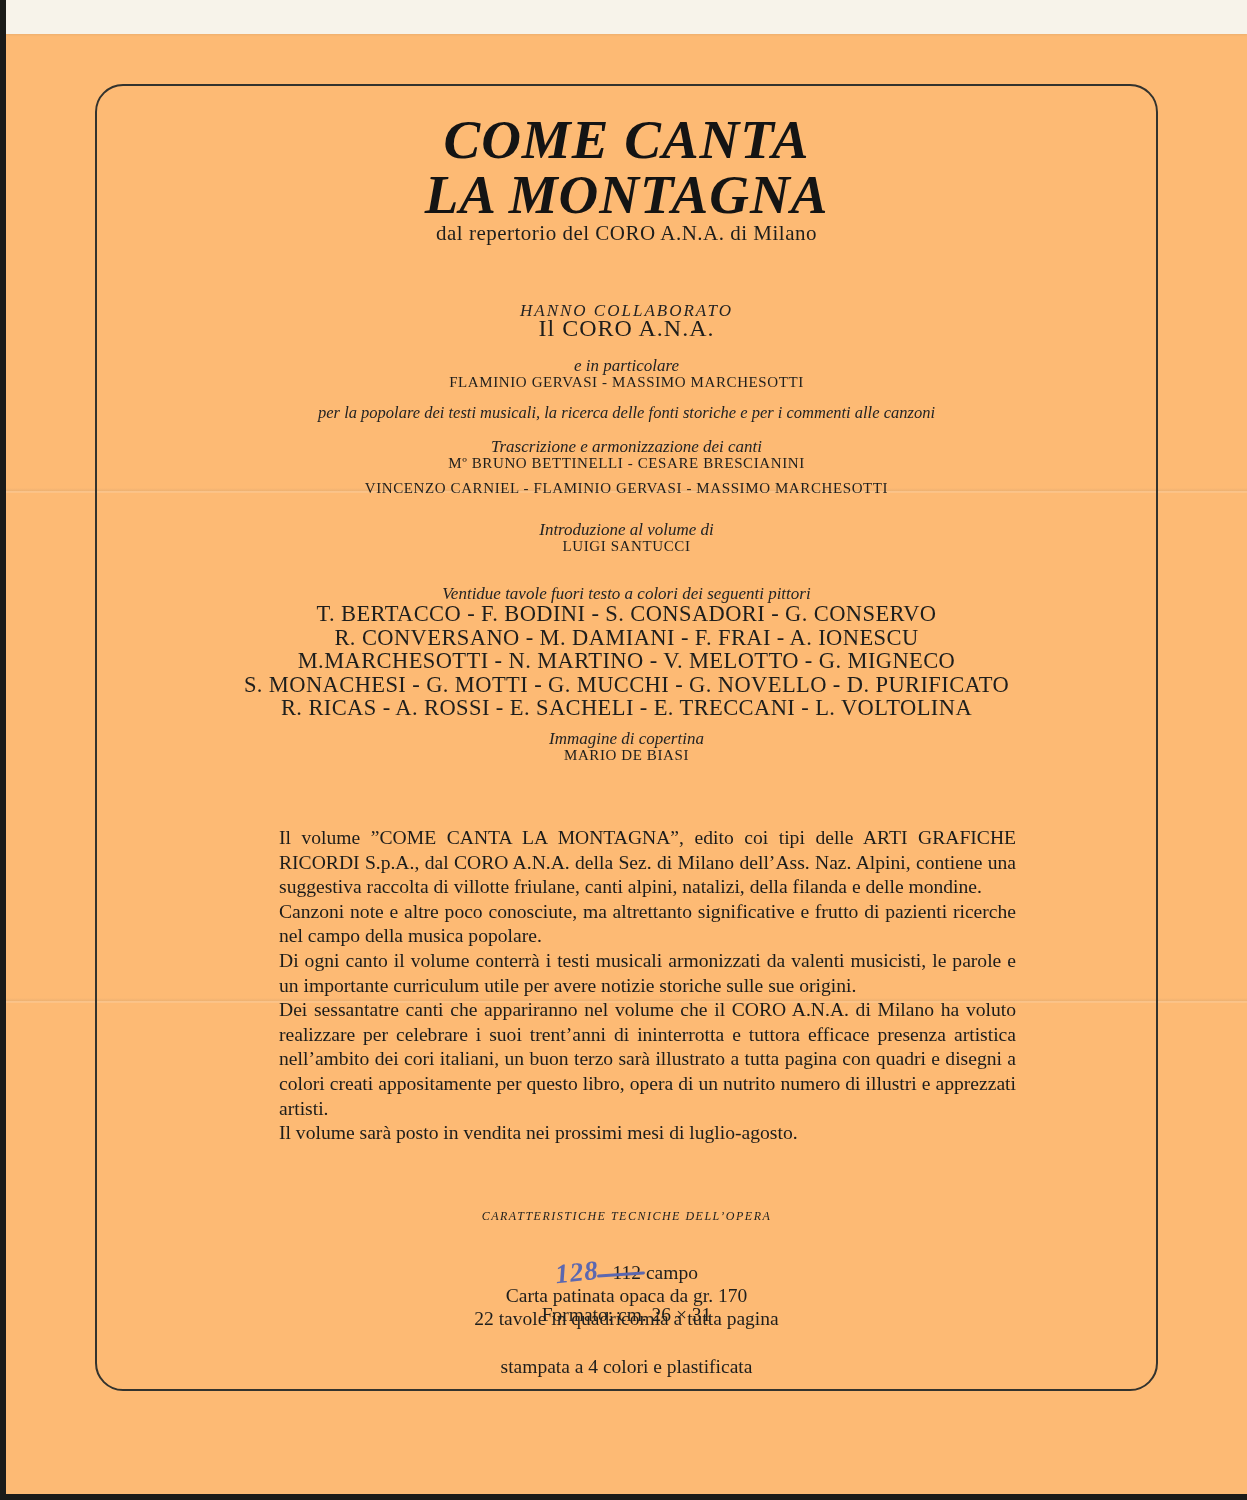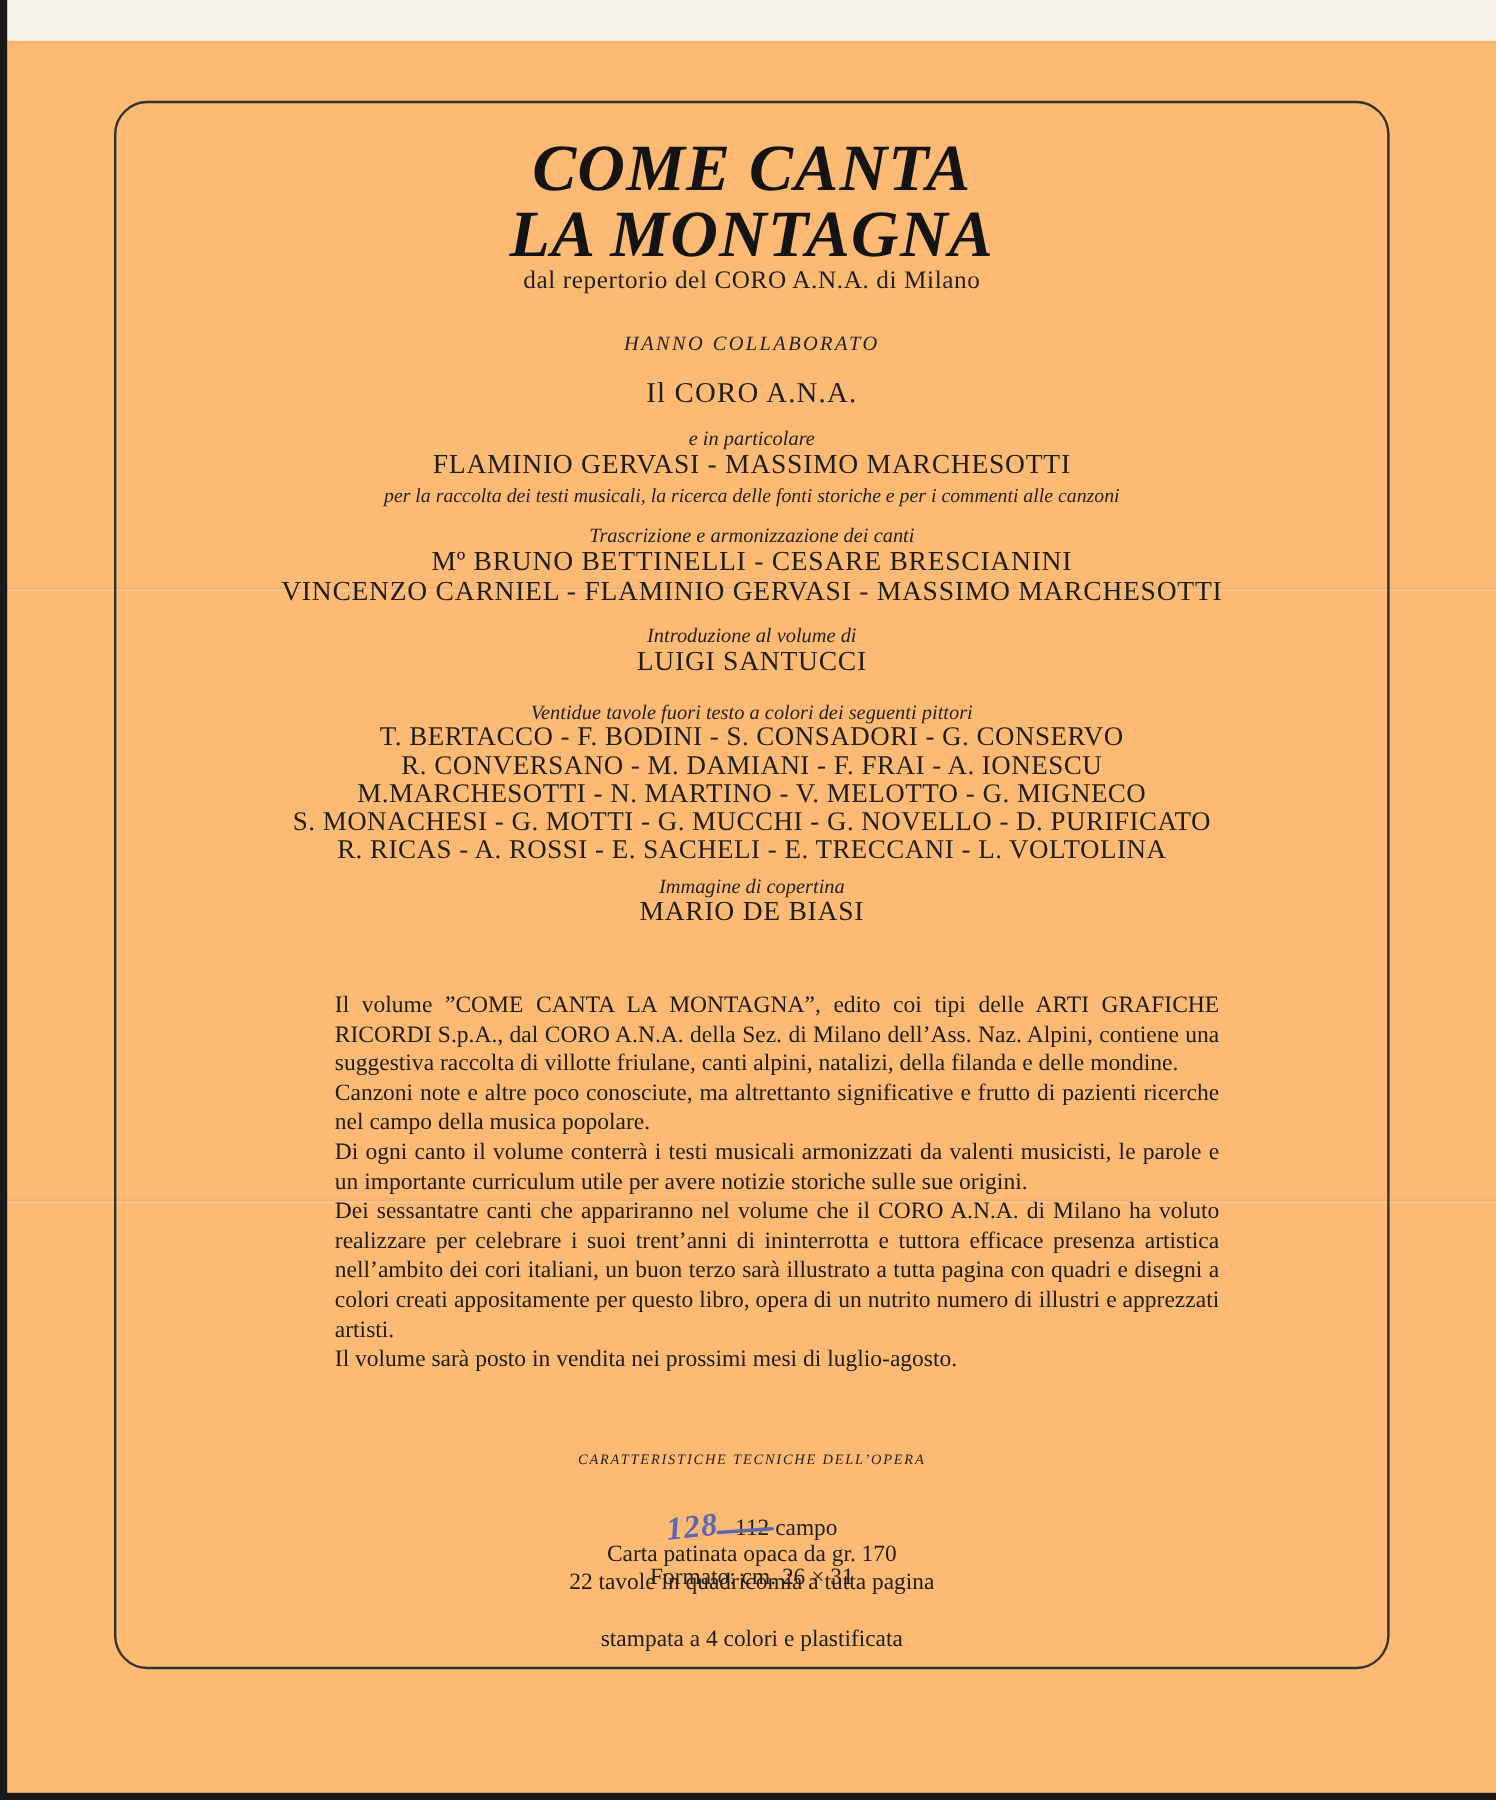--- a/index.html
+++ b/index.html
@@ -49,27 +49,27 @@
 
   .abs { position: absolute; left: 95px; width: 1063px; text-align: center; }
 
   .title-line {
     font-size: 55px; font-weight: bold; font-style: italic;
     letter-spacing: 1px; line-height: 1; color: #141414;
   }
   .subtitle { font-size: 21px; letter-spacing: 0.5px; }
 
   .label-italic-caps {
-    font-size: 17px; font-style: italic; letter-spacing: 2px; color: #232323;
+    font-size: 17px; font-style: italic; letter-spacing: 2px; color: #232323; margin-top: 24px;
   }
   .label-italic { font-size: 17px; font-style: italic; color: #232323; }
   .note-italic { font-size: 16.5px; font-style: italic; color: #232323; }
 
   .name-medium { font-size: 24px; letter-spacing: 1px; }
-  .name-line { font-size: 23px; letter-spacing: 0.6px; text-align: center; }
+  .name-line { font-size: 15px; letter-spacing: 0.6px; text-align: center; }
 
   .painters { line-height: 23.5px; }
   .painters div { font-size: 22.5px; letter-spacing: 0.4px; white-space: nowrap; }
 
   .body-text {
     position: absolute; left: 279px; top: 826px; width: 737px;
     font-size: 19.6px; line-height: 24.6px;
     text-align: justify; color: #1c1c1a;
   }
   .body-text p { margin: 0; }
@@ -108,21 +108,21 @@
 
   <div class="abs title-line" style="top:112px;">COME CANTA</div>
   <div class="abs title-line" style="top:167px;">LA MONTAGNA</div>
   <div class="abs subtitle" style="top:221px;">dal repertorio del CORO A.N.A. di Milano</div>
 
   <div class="abs label-italic-caps" style="top:277px;">HANNO COLLABORATO</div>
   <div class="abs name-medium" style="top:315px;">Il CORO A.N.A.</div>
 
   <div class="abs label-italic" style="top:356px;">e in particolare</div>
   <div class="abs name-line" style="top:374px;">FLAMINIO GERVASI - MASSIMO MARCHESOTTI</div>
-  <div class="abs note-italic" style="top:403px;">per la raccolta dei testi musicali, la ricerca delle fonti storiche e per i commenti alle canzoni</div>
+  <div class="abs note-italic" style="top:403px;">per la popolare dei testi musicali, la ricerca delle fonti storiche e per i commenti alle canzoni</div>
 
   <div class="abs label-italic" style="top:437px;">Trascrizione e armonizzazione dei canti</div>
   <div class="abs name-line" style="top:455px;">Mº BRUNO BETTINELLI - CESARE BRESCIANINI</div>
   <div class="abs name-line" style="top:480px;">VINCENZO CARNIEL - FLAMINIO GERVASI - MASSIMO MARCHESOTTI</div>
 
   <div class="abs label-italic" style="top:520px;">Introduzione al volume di</div>
   <div class="abs name-line" style="top:538px;">LUIGI SANTUCCI</div>
 
   <div class="abs label-italic" style="top:584px;">Ventidue tavole fuori testo a colori dei seguenti pittori</div>
   <div class="abs painters" style="top:602px;">

